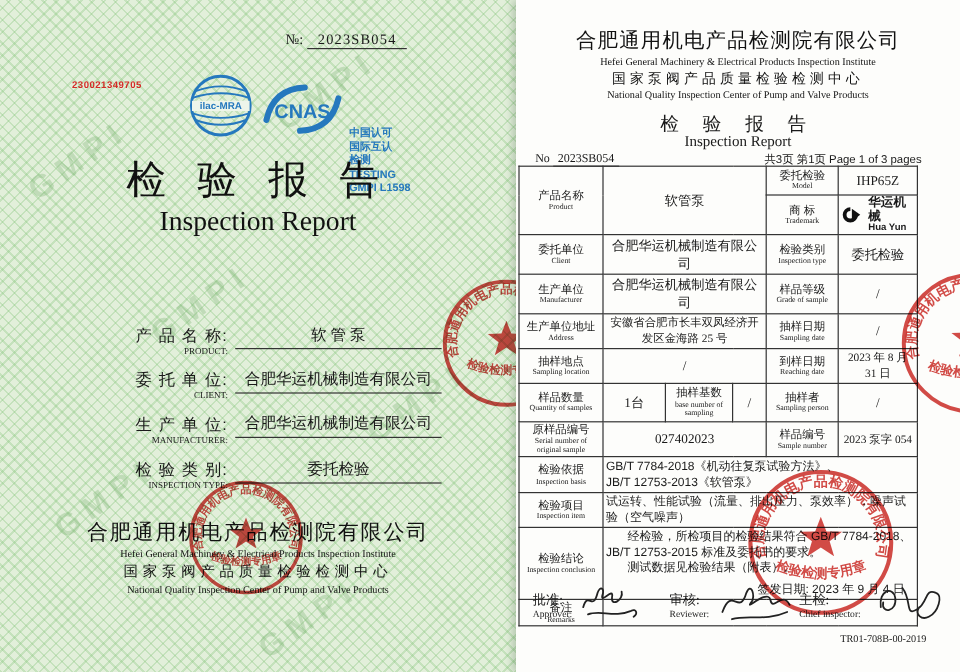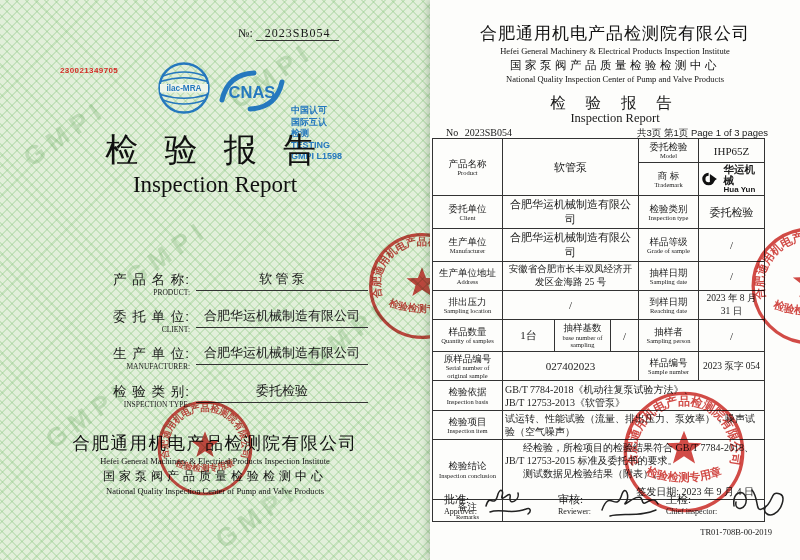--- a/index.html
+++ b/index.html
@@ -57,21 +57,21 @@
   .r-meta-no .num{border-bottom:1px solid #444;padding:0 4px;}
   .r-meta-pages{position:absolute;right:32px;top:127px;font-size:9.5px;
     font-family:Liberation Sans, sans-serif;}
   table.rep{position:absolute;left:2px;top:138px;border-collapse:collapse;table-layout:fixed;
     width:332px;}
   table.rep td{border:1px solid #333;padding:1px 2px;vertical-align:middle;overflow:hidden;}
   .lz{font-size:9.5px;line-height:1.2;}
   .le{font-size:6.5px;line-height:1.15;font-family:"Liberation Serif","DejaVu Serif",serif;}
   td.lab{text-align:center;}
   td.val{text-align:center;font-size:11px;font-family:"Liberation Serif","DejaVu Serif",serif;}
-  td.txt{text-align:left;font-size:10px;font-family:Liberation Serif, serif;
+  td.txt{text-align:left;font-size:10px;font-family:Liberation Sans, sans-serif;
     padding:2px 4px 2px 6px;line-height:1.3;}
   .concl p{margin:0;text-indent:1.8em;}
   .concl .date{text-align:right;padding-right:8px;margin-top:5px;text-indent:0;}
   .brand{display:flex;align-items:center;gap:6px;}
   .brand-txt{text-align:left;line-height:1;}
   .brand-zh{font-size:10.5px;font-weight:bold;}
   .brand-en{font-size:8px;font-weight:bold;margin-top:1px;}
   .r-footer{position:absolute;left:0;top:492px;width:370px;font-size:9px;}
   .sig-grp{position:absolute;top:0;}
   .sig-lab .z{font-size:11px;font-family:Liberation Serif, serif;}
@@ -269,21 +269,21 @@
             </td>
         <td class="val" colspan="3" style="font-size:9.5px">安徽省合肥市长丰双凤经济开发区金海路 25 号</td>
         <td class="lab">
           <div class="lz">抽样日期</div>
           <div class="le">Sampling date</div>
             </td>
         <td class="val">/</td>
       </tr>
       <tr style="height:27px">
         <td class="lab">
-          <div class="lz">排出压力</div>
+          <div class="lz">抽样地点</div>
           <div class="le">Sampling location</div>
             </td>
         <td class="val" colspan="3">/</td>
         <td class="lab">
           <div class="lz">到样日期</div>
           <div class="le">Reaching date</div>
             </td>
         <td class="val" style="font-size:9.5px">2023 年 8 月 31 日</td>
       </tr>
       <tr style="height:32px">

